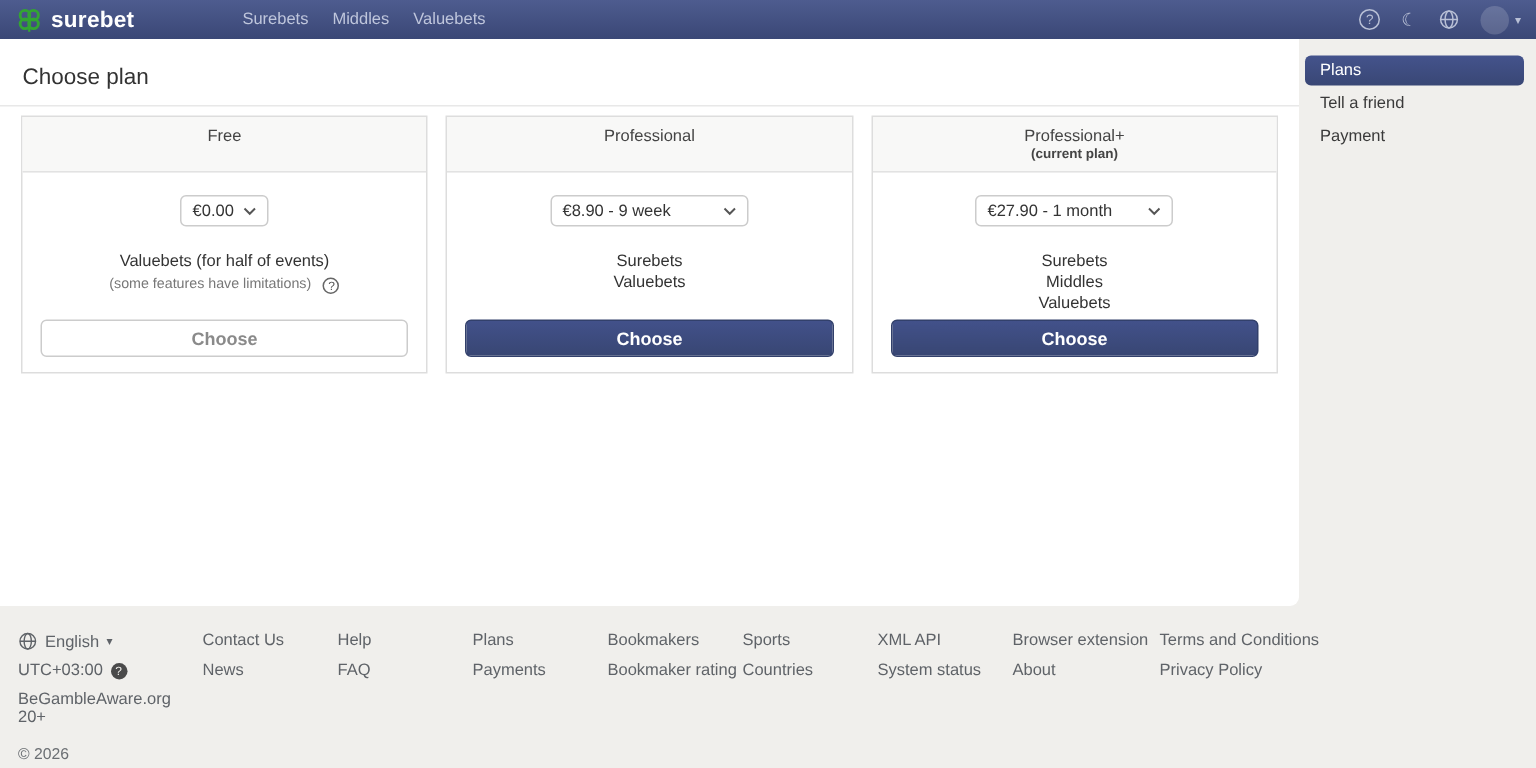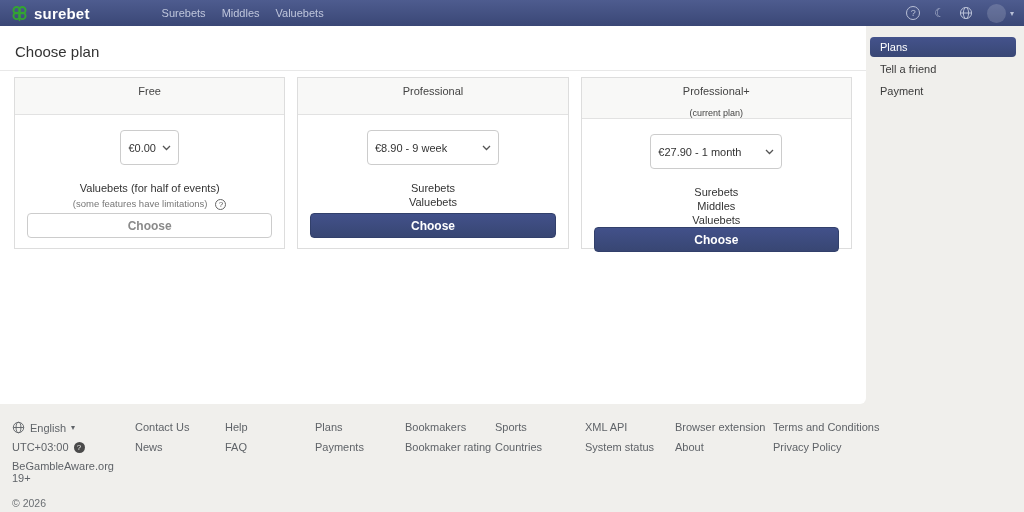--- a/index.html
+++ b/index.html
@@ -54,25 +54,25 @@
     display: flex; flex-direction: column;
   }
   .card-header {
     flex: 0 0 37px;
     background: #f8f8f7;
     border-bottom: 1px solid #e2e2e2;
     text-align: center;
     padding-top: 7px;
   }
   .card-title { font-size: 11px; color: #444; }
-  .card-subtitle { font-size: 9px; font-weight: normal; color: #444; margin-top: 11px; }
+  .card-subtitle { font-size: 9px; font-weight: bold; color: #444; margin-top: 0; }
   .card-body { flex: 1; display: flex; flex-direction: column; align-items: center; padding: 15px 12px 10px 12px; }
   .select-box {
     display: inline-flex; align-items: center; justify-content: space-between;
-    height: 35px; border: 1px solid #ccc; border-radius: 4px;
+    height: 21px; border: 1px solid #ccc; border-radius: 4px;
     background: #fff; padding: 0 7px; font-size: 11px; color: #333;
     cursor: pointer; gap: 6px;
   }
   .select-wide { min-width: 132px; }
   .chev { flex: 0 0 auto; display: inline-block; }
   .features { margin-top: 16px; text-align: center; font-size: 11px; color: #333; line-height: 14px; }
   .note-line { margin-top: 2px; font-size: 9.5px; color: #777; display: flex; align-items: center; gap: 8px; justify-content: center; }
   .help-circle {
     width: 11px; height: 11px; border-radius: 50%;
     border: 1px solid #666; color: #555;
@@ -250,21 +250,21 @@
           </g>
         </svg>
         <span>English</span>
         <span class="lang-caret">▾</span>
       </div>
       <div class="row">
         <span>UTC+03:00</span>
         <span class="info-badge">?</span>
       </div>
       <div class="row">
-        <span>BeGambleAware.org 19+</span>
+        <span>BeGambleAware.org 20+</span>
       </div>
       <div class="copyright">© 2026</div>
     </div>
 
     <div class="footer-cols">
       <div class="footer-col">
         <a class="footer-link">Contact Us</a>
         <a class="footer-link">News</a>
       </div>
       <div class="footer-col">

